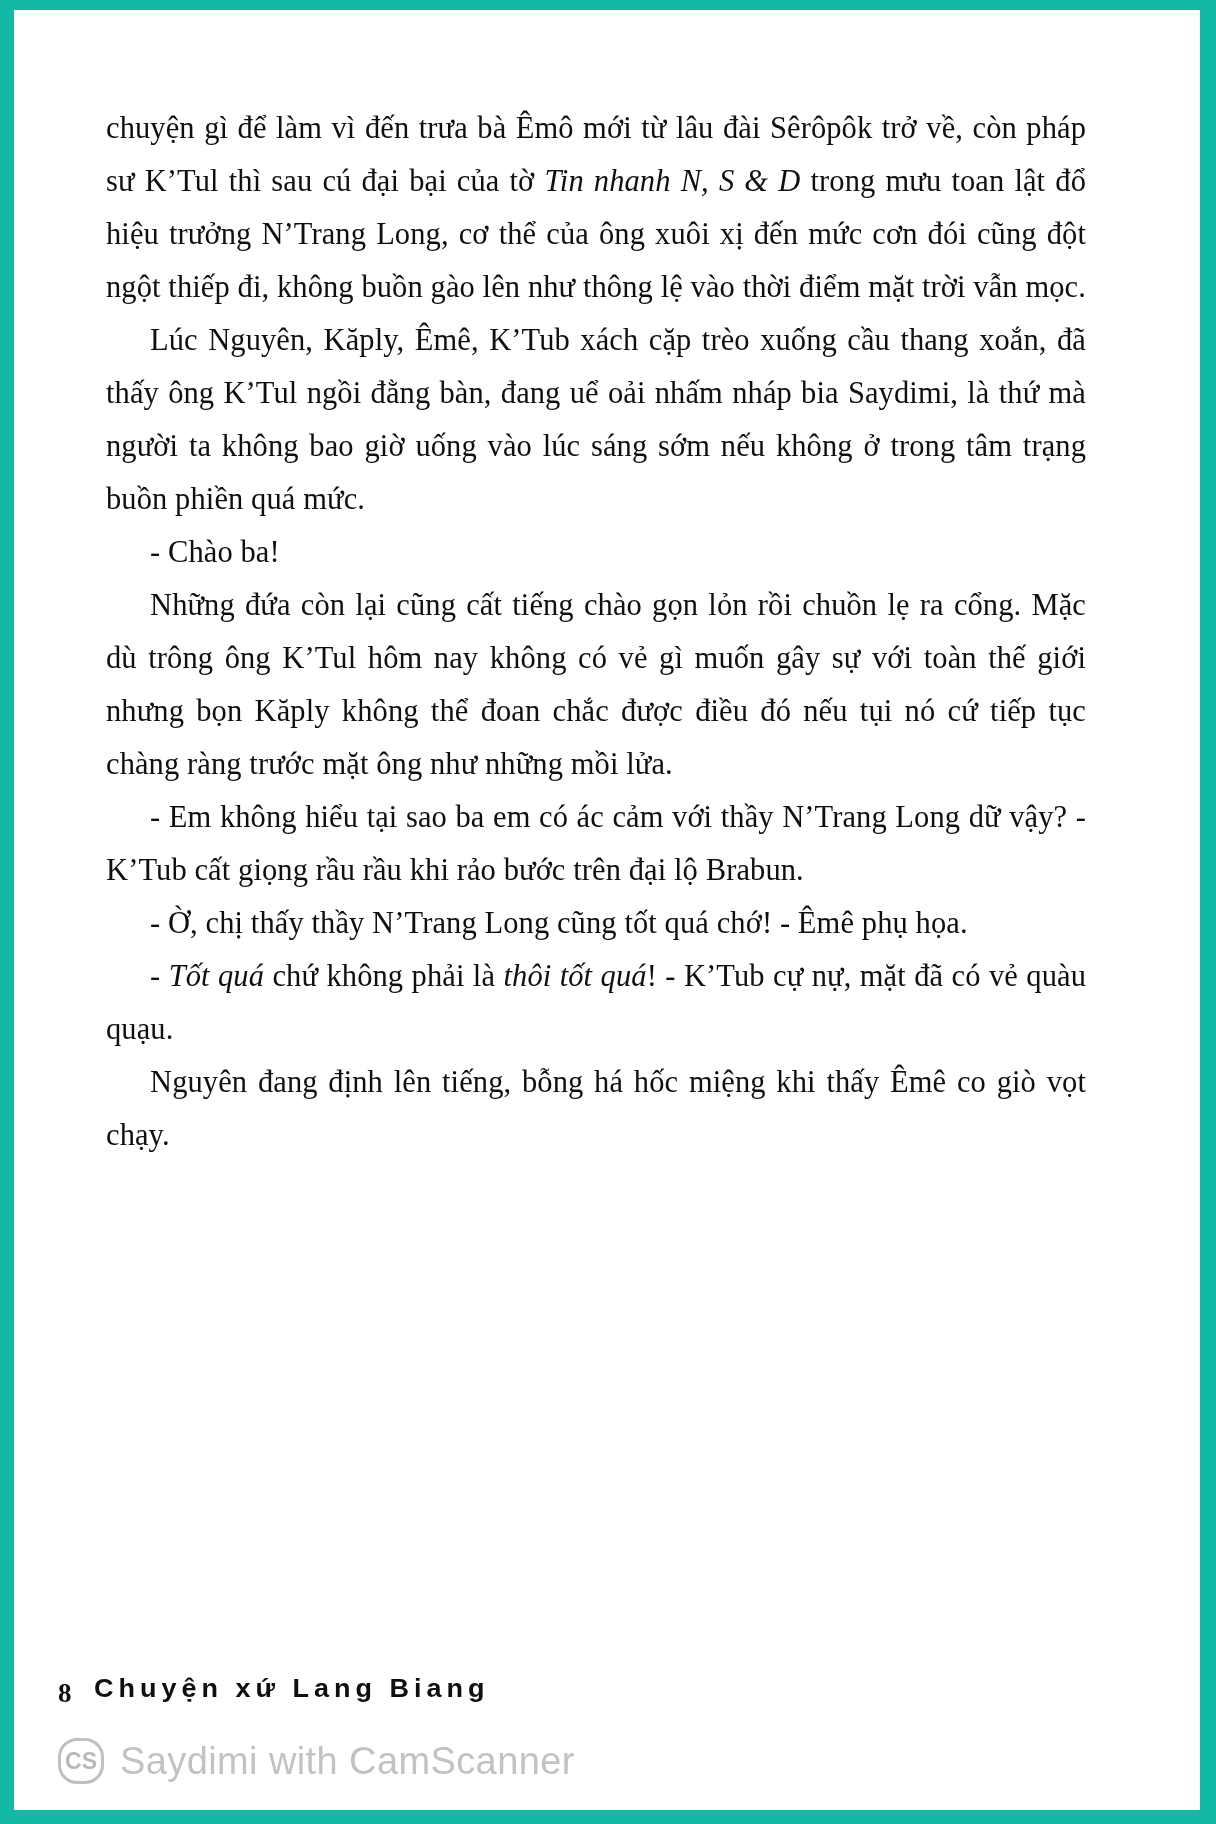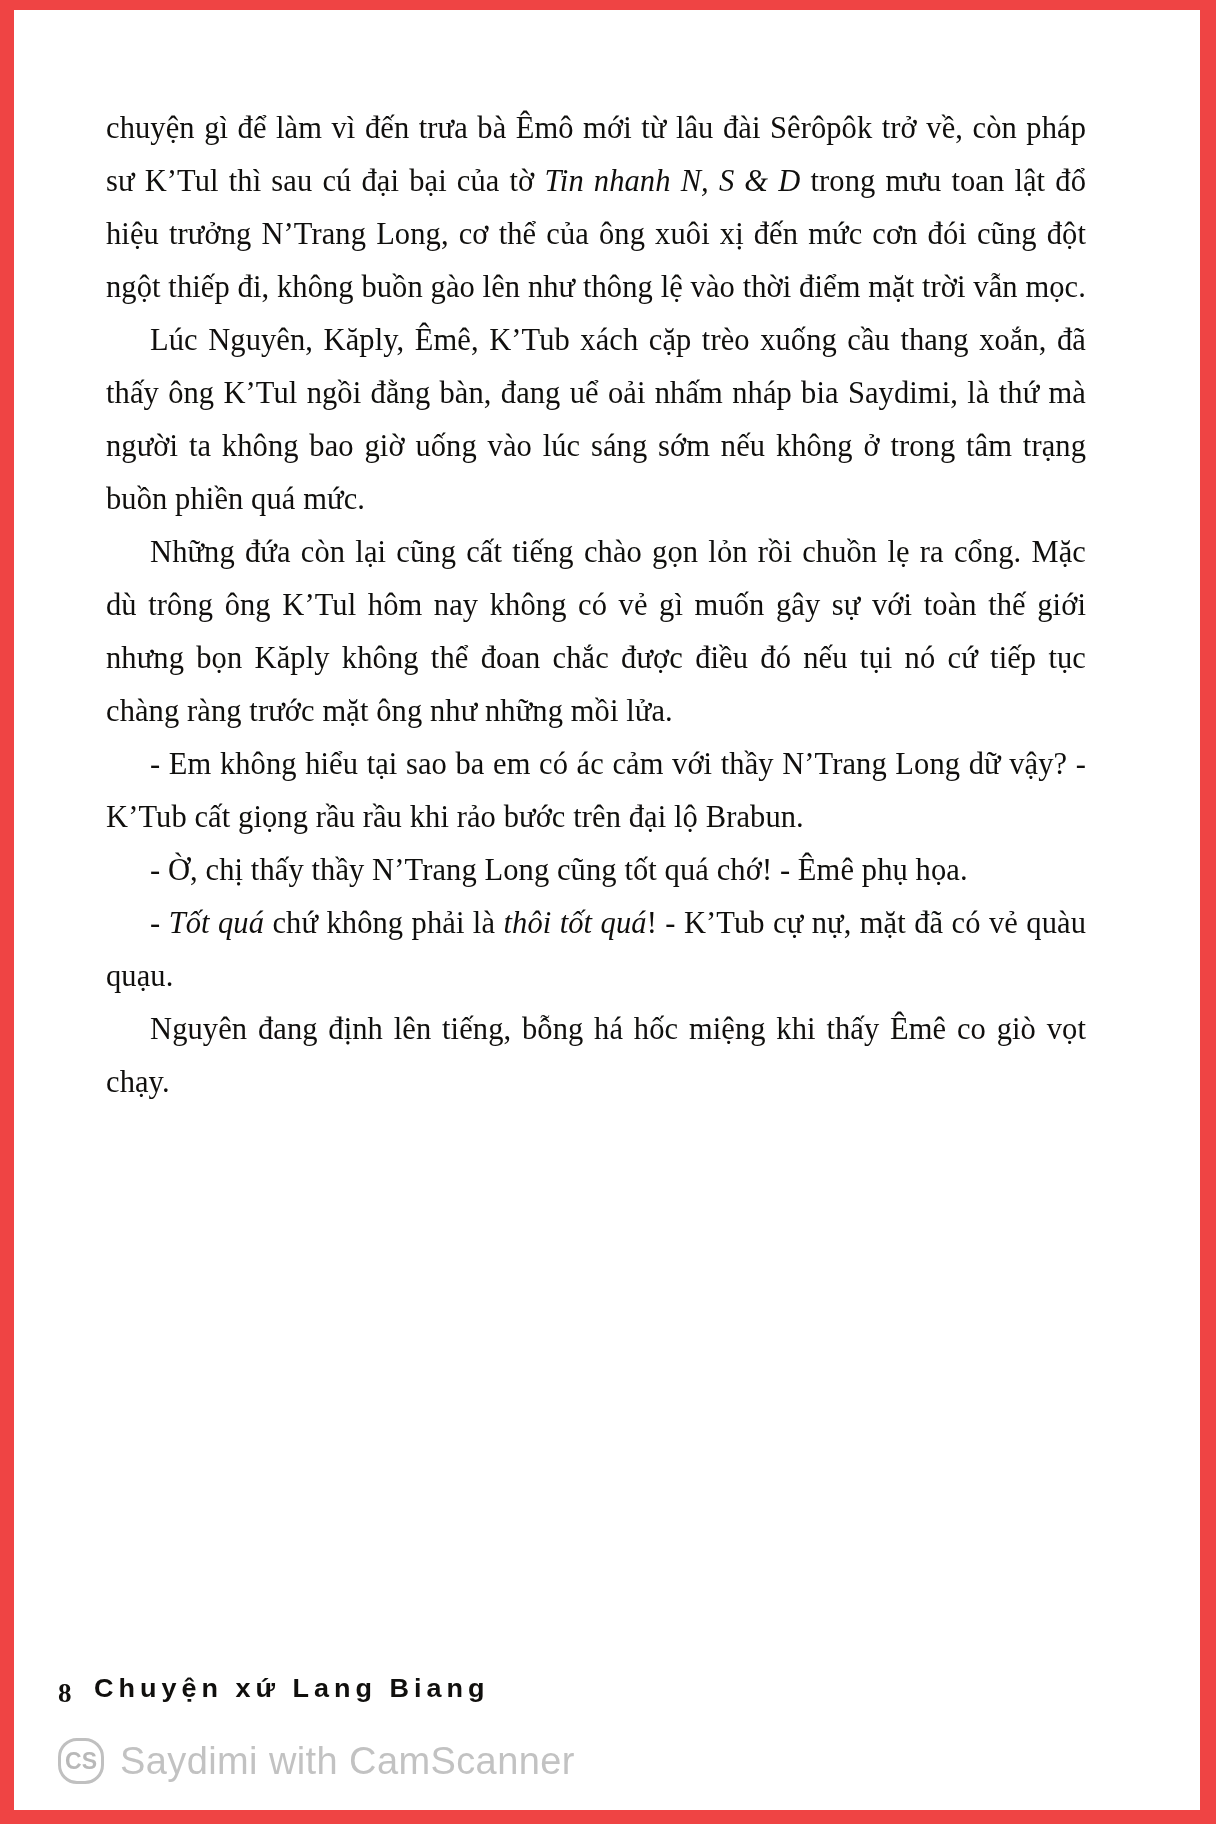--- a/index.html
+++ b/index.html
@@ -14,21 +14,21 @@
     overflow: hidden;
     font-family: "Liberation Serif", serif;
   }
   
   .page-frame {
     position: absolute;
     left: 0;
     top: 0;
     width: 1216px;
     height: 1824px;
-    background: #ef4444;
+    background: #14b8a6;
     box-sizing: border-box;
   }
   .page-sheet {
     position: absolute;
     left: 14px;
     top: 10px;
     width: 1186px;
     height: 1800px;
     background: #ffffff;
     box-sizing: border-box;
@@ -122,20 +122,21 @@
 </style>
 </head>
 <body>
 
 <div class="page-frame">
   <div class="page-sheet">
 
     <div class="text-column">
       <p class="para cont"><span>chuyện gì để làm vì đến trưa bà Êmô mới từ lâu đài Sêrôpôk trở về, còn pháp sư K’Tul thì sau cú đại bại của tờ </span><em>Tin nhanh N, S &amp; D</em><span> trong mưu toan lật đổ hiệu trưởng N’Trang Long, cơ thể của ông xuôi xị đến mức cơn đói cũng đột ngột thiếp đi, không buồn gào lên như thông lệ vào thời điểm mặt trời vẫn mọc.</span></p>
       <p class="para indent"><span>Lúc Nguyên, Kăply, Êmê, K’Tub xách cặp trèo xuống cầu thang xoắn, đã thấy ông K’Tul ngồi đằng bàn, đang uể oải nhấm nháp bia Saydimi, là thứ mà người ta không bao giờ uống vào lúc sáng sớm nếu không ở trong tâm trạng buồn phiền quá mức.</span></p>
+      <p class="para indent"><span>- Chào ba!</span></p>
       <p class="para indent"><span>Những đứa còn lại cũng cất tiếng chào gọn lỏn rồi chuồn lẹ ra cổng. Mặc dù trông ông K’Tul hôm nay không có vẻ gì muốn gây sự với toàn thế giới nhưng bọn Kăply không thể đoan chắc được điều đó nếu tụi nó cứ tiếp tục chàng ràng trước mặt ông như những mồi lửa.</span></p>
       <p class="para indent"><span>- Em không hiểu tại sao ba em có ác cảm với thầy N’Trang Long dữ vậy? - K’Tub cất giọng rầu rầu khi rảo bước trên đại lộ Brabun.</span></p>
       <p class="para indent"><span>- Ờ, chị thấy thầy N’Trang Long cũng tốt quá chớ! - Êmê phụ họa.</span></p>
       <p class="para indent"><span>- </span><em>Tốt quá</em><span> chứ không phải là </span><em>thôi tốt quá</em><span>! - K’Tub cự nự, mặt đã có vẻ quàu quạu.</span></p>
       <p class="para indent"><span>Nguyên đang định lên tiếng, bỗng há hốc miệng khi thấy Êmê co giò vọt chạy.</span></p>
     </div>
 
     <div class="footer">
       <span class="folio-num">8</span>
       <span class="folio-title">Chuyện xứ Lang Biang</span>

